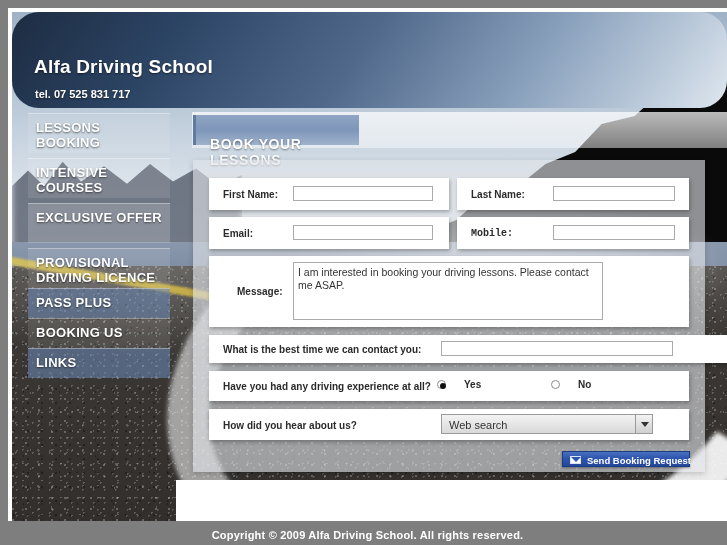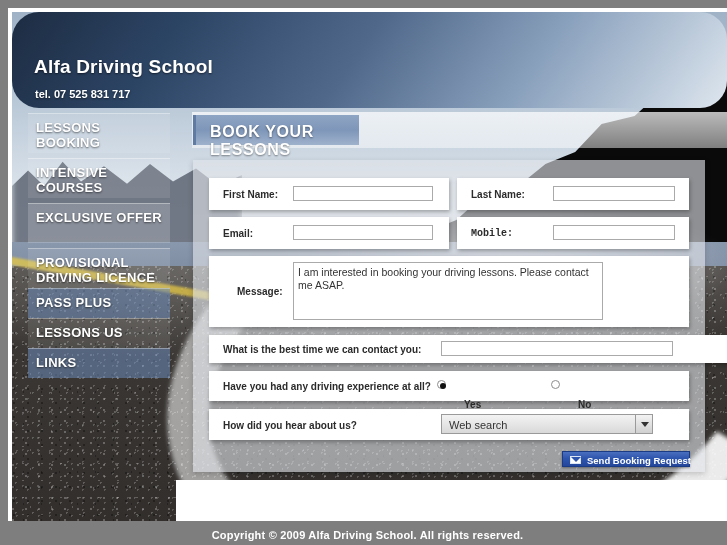--- a/index.html
+++ b/index.html
@@ -180,23 +180,23 @@
   }
   #content-title-box {
     position: absolute;
     left: 185px; top: 107px;
     width: 166px; height: 30px;
     background: linear-gradient(180deg,#8fa5c4 0%, #7e96b9 50%, #9fb2cc 100%);
     border-left: 3px solid #5f7ba3;
   }
   #content-title {
     position: absolute;
-    left: 14px; top: 8px;
-    color: #ffffff;
-    font-size: 16px; font-weight: bold;
+    left: 14px; top: 21px;
+    color: #ffffff;
+    font-size: 14px; font-weight: bold;
     letter-spacing: .6px;
     text-shadow: 0 1px 2px rgba(0,0,0,.45);
   }
 
   
   #form-panel {
     position: absolute;
     left: 185px; top: 152px;
     width: 512px; height: 312px;
     background: rgba(225,228,233,.62);
@@ -275,21 +275,20 @@
     content: "";
     position: absolute; left: 1.5px; top: 1.5px;
     width: 6px; height: 6px;
     border-radius: 50%;
     background: #111111;
   }
   .radio-lbl {
     position: absolute; left: 27px; top: 0;
     font-size: 10px; color: #2b2b2b; font-weight: bold;
     white-space: nowrap;
-    margin-top: 20px;
   }
 
   
   #sel-hear {
     position: absolute;
     left: 232px; top: 5px;
     width: 212px; height: 20px;
     border: 1px solid #9a9a9a;
     background: linear-gradient(180deg,#f3f3f3,#d9d9d9);
     font-size: 11px;
@@ -392,21 +391,21 @@
     <div id="site-title">Alfa Driving School</div>
     <div id="site-phone">tel. 07 525 831 717</div>
   </div>
 
   <nav id="sidebar-nav">
     <a class="nav-item tall gap">LESSONS BOOKING</a>
     <a class="nav-item tall gap">INTENSIVE COURSES</a>
     <a class="nav-item tall alt gap">EXCLUSIVE OFFER</a>
     <a class="nav-item tall">PROVISIONAL DRIVING LICENCE</a>
     <a class="nav-item blue">PASS PLUS</a>
-    <a class="nav-item">LESSONS US</a>
+    <a class="nav-item">BOOKING US</a>
     <a class="nav-item blue">LINKS</a>
   </nav>
 
   <div id="content-title-bar"></div>
   <div id="content-title-box">
     <div id="content-title">BOOK YOUR LESSONS</div>
   </div>
 
   <form id="form-panel">
 

